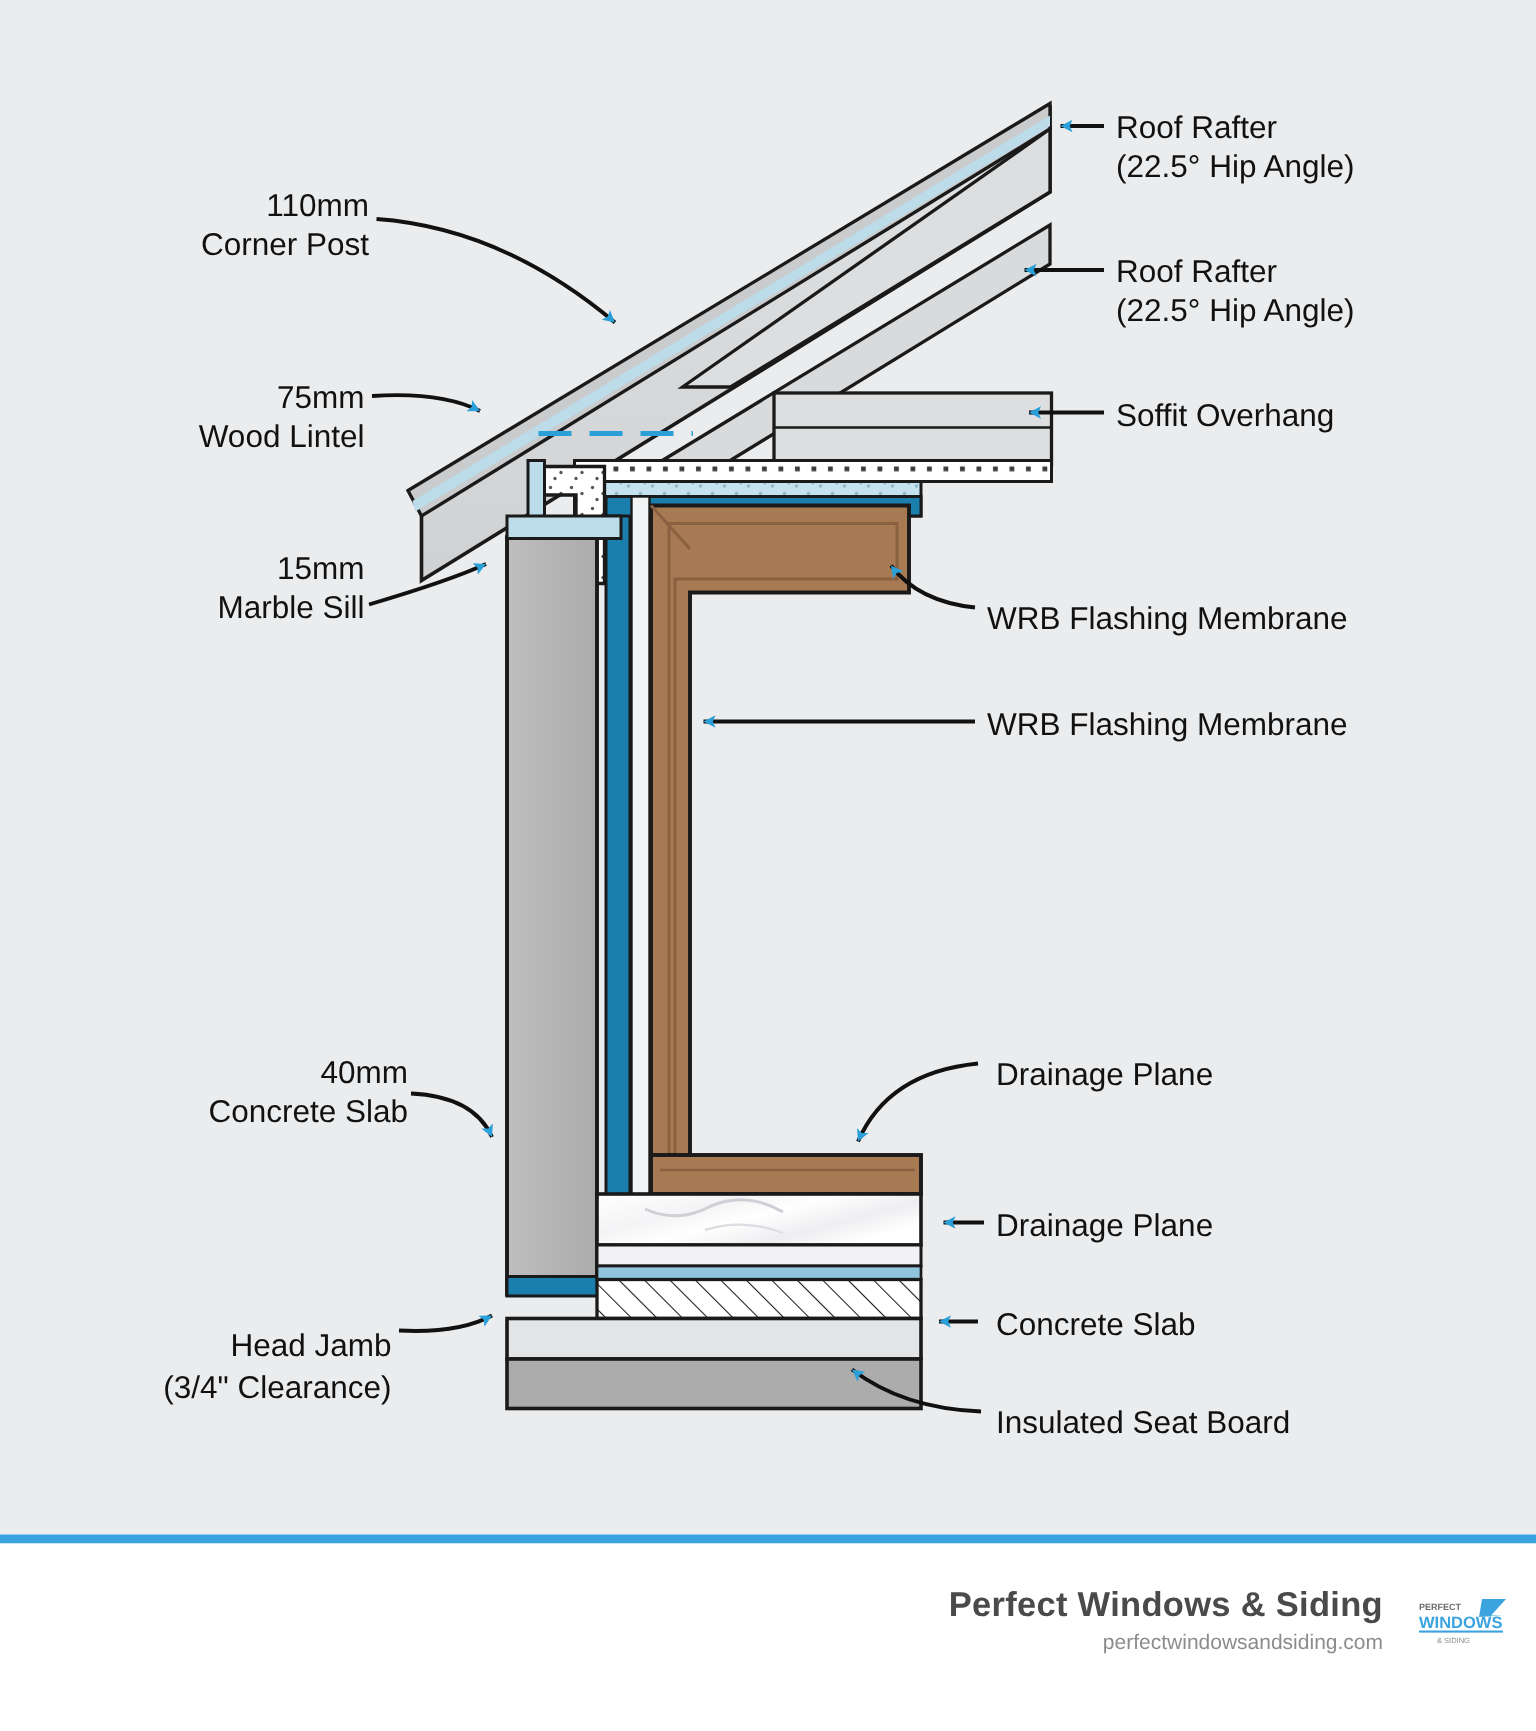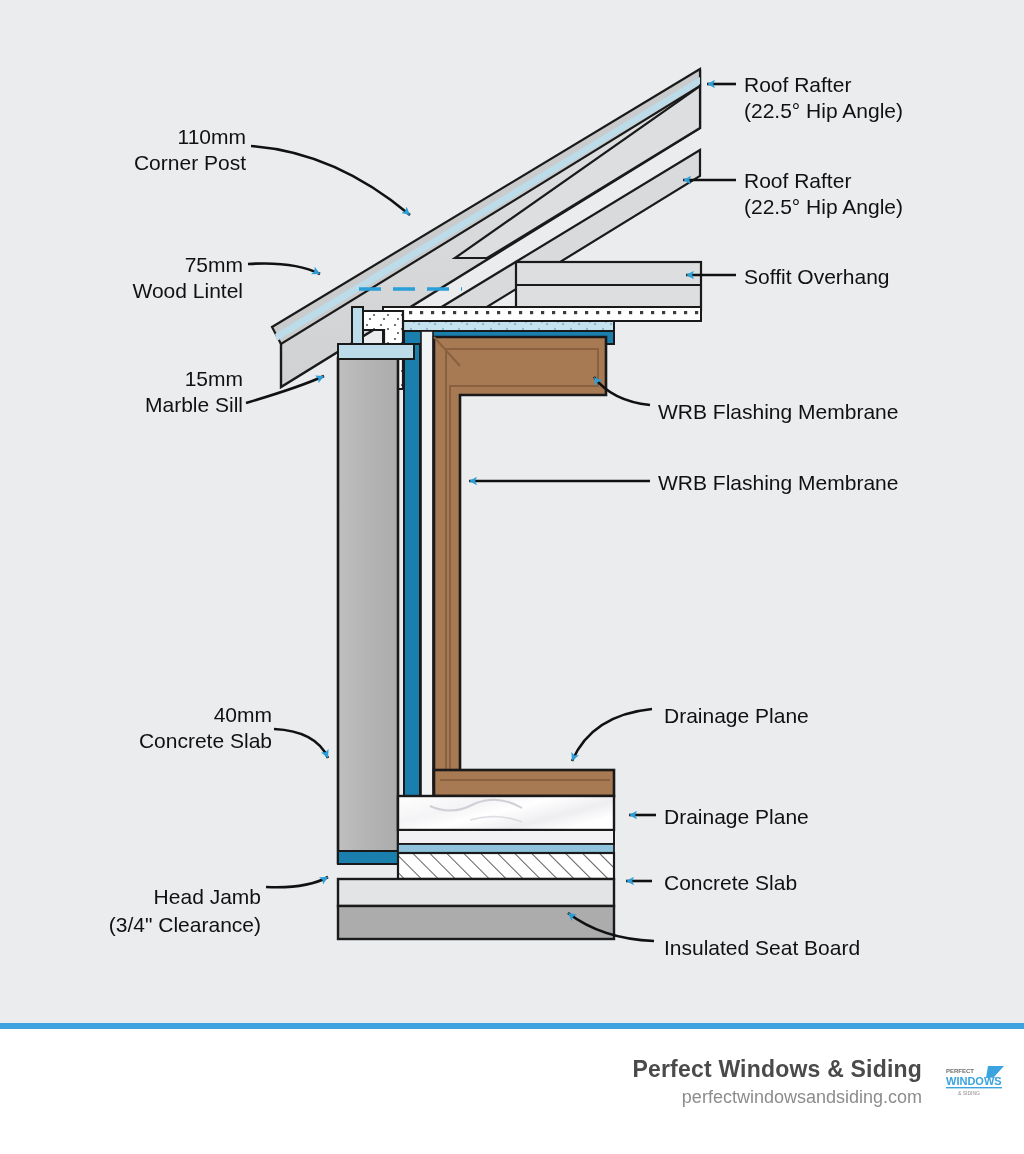--- a/index.html
+++ b/index.html
@@ -26,21 +26,21 @@
   #footer-inner{
     position:absolute;right:18px;top:26px;
     display:flex;align-items:flex-start;gap:22px;
   }
   .brand-block{text-align:right;}
   .brand-name{
     font-size:23px;font-weight:bold;color:#4a4a4a;
     letter-spacing:.2px;line-height:1.25;
   }
   .brand-url{
-    font-size:18px;color:#8c8c8c;line-height:1.35;margin-top:1px;
+    font-size:14px;color:#8c8c8c;line-height:1.35;margin-top:1px;
   }
   .logo-badge{margin-top:9px;}
   svg{display:block;}
   text{font-family:"Liberation Sans","DejaVu Sans",sans-serif;}
   .lbl{font-size:21px;fill:#111111;}
 </style>
 </head>
 <body>
 
 <div id="page">

